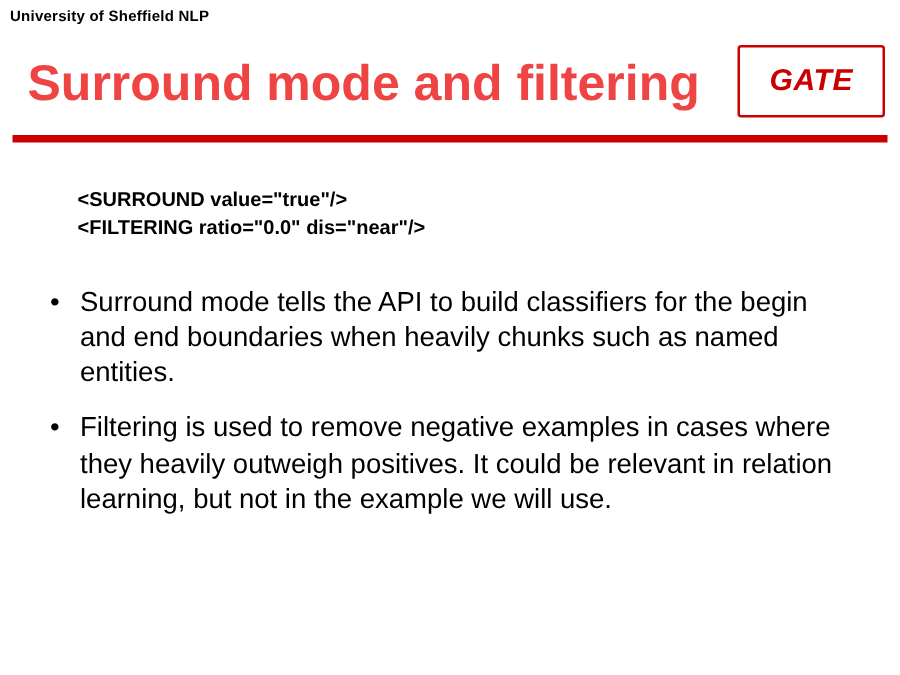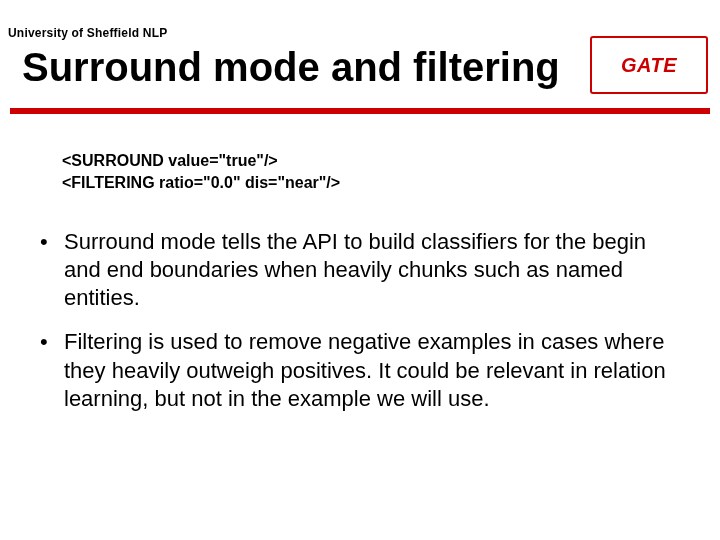--- a/index.html
+++ b/index.html
@@ -19,49 +19,48 @@
     box-sizing: border-box;
   }
   .header-small {
     position: absolute;
     top: 6px;
     left: 8px;
     font-size: 12px;
     font-weight: bold;
     font-family: Verdana, Arial, sans-serif;
     letter-spacing: 0.2px;
-    margin-top: 20px;
   }
   .title {
     position: absolute;
     top: 45px;
     left: 22px;
     font-size: 40px;
     font-weight: bold;
-    color: #000000;
+    color: #ef4444;
     line-height: 1.1;
   }
   .logo {
     position: absolute;
     top: 36px;
     right: 12px;
     width: 118px;
     height: 58px;
     border: 2px solid #cc0000;
     border-radius: 3px;
     box-sizing: border-box;
     display: flex;
     align-items: center;
     justify-content: center;
     background: #fff;
   }
   .logo-text {
     color: #cc0000;
     font-weight: 900;
-    font-size: 20px;
+    font-size: 24px;
     font-style: italic;
     font-family: Arial, sans-serif;
     letter-spacing: 0.5px;
   }
   .divider {
     position: absolute;
     top: 108px;
     left: 10px;
     right: 10px;
     height: 6px;

